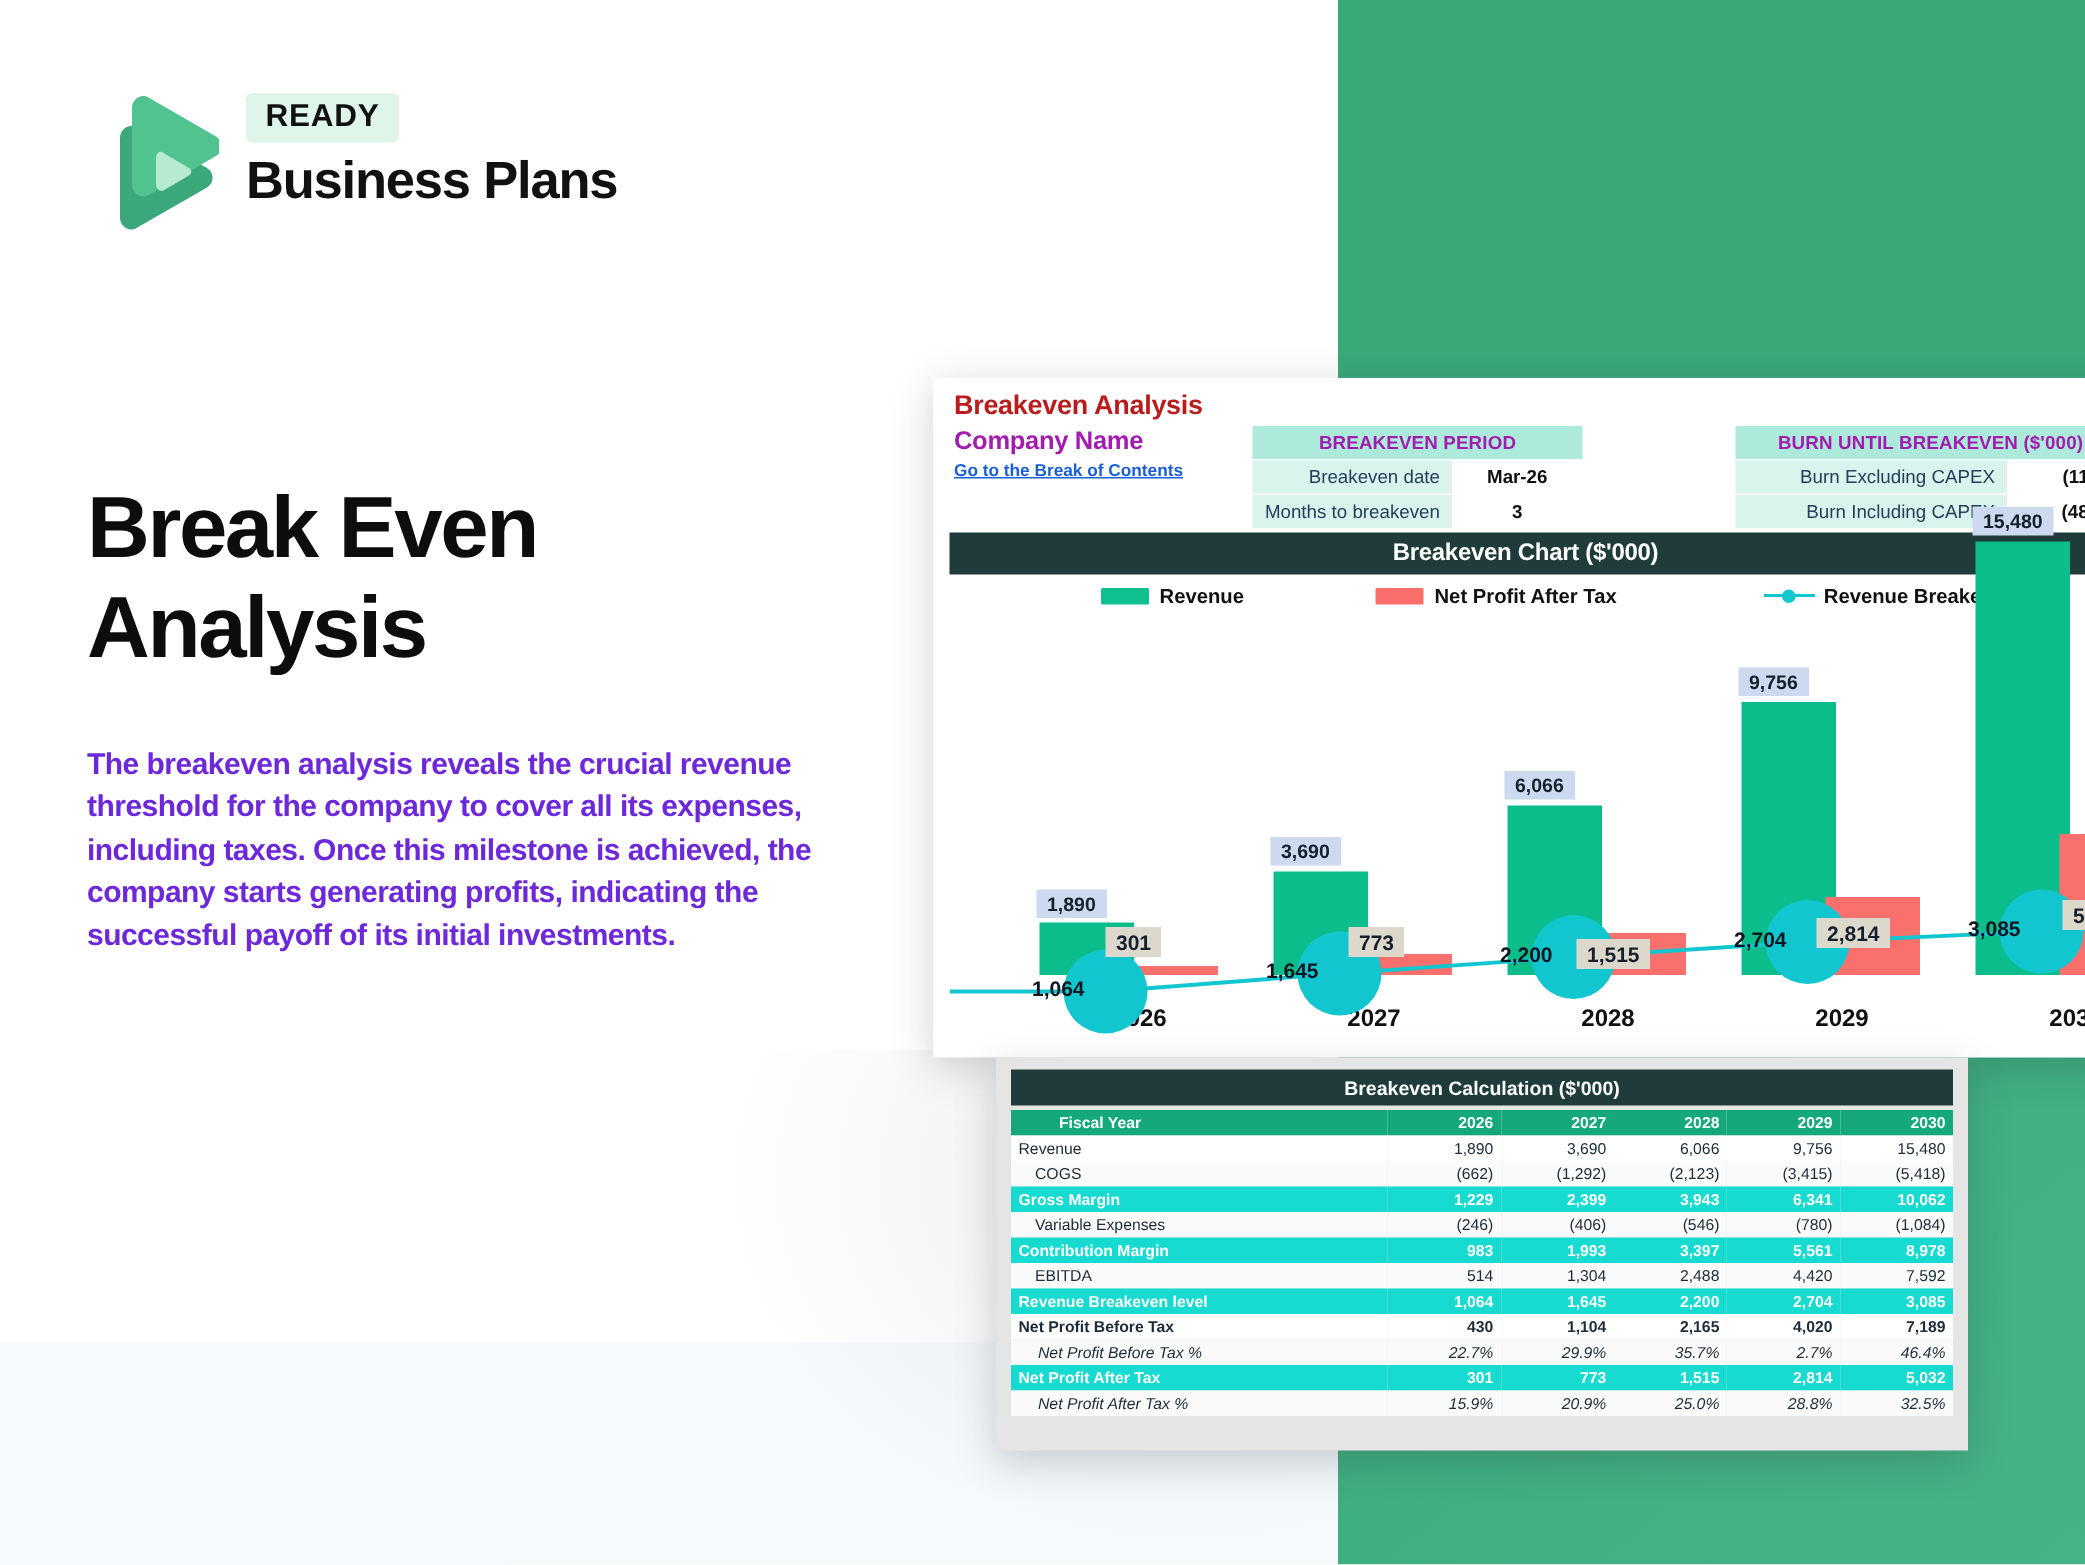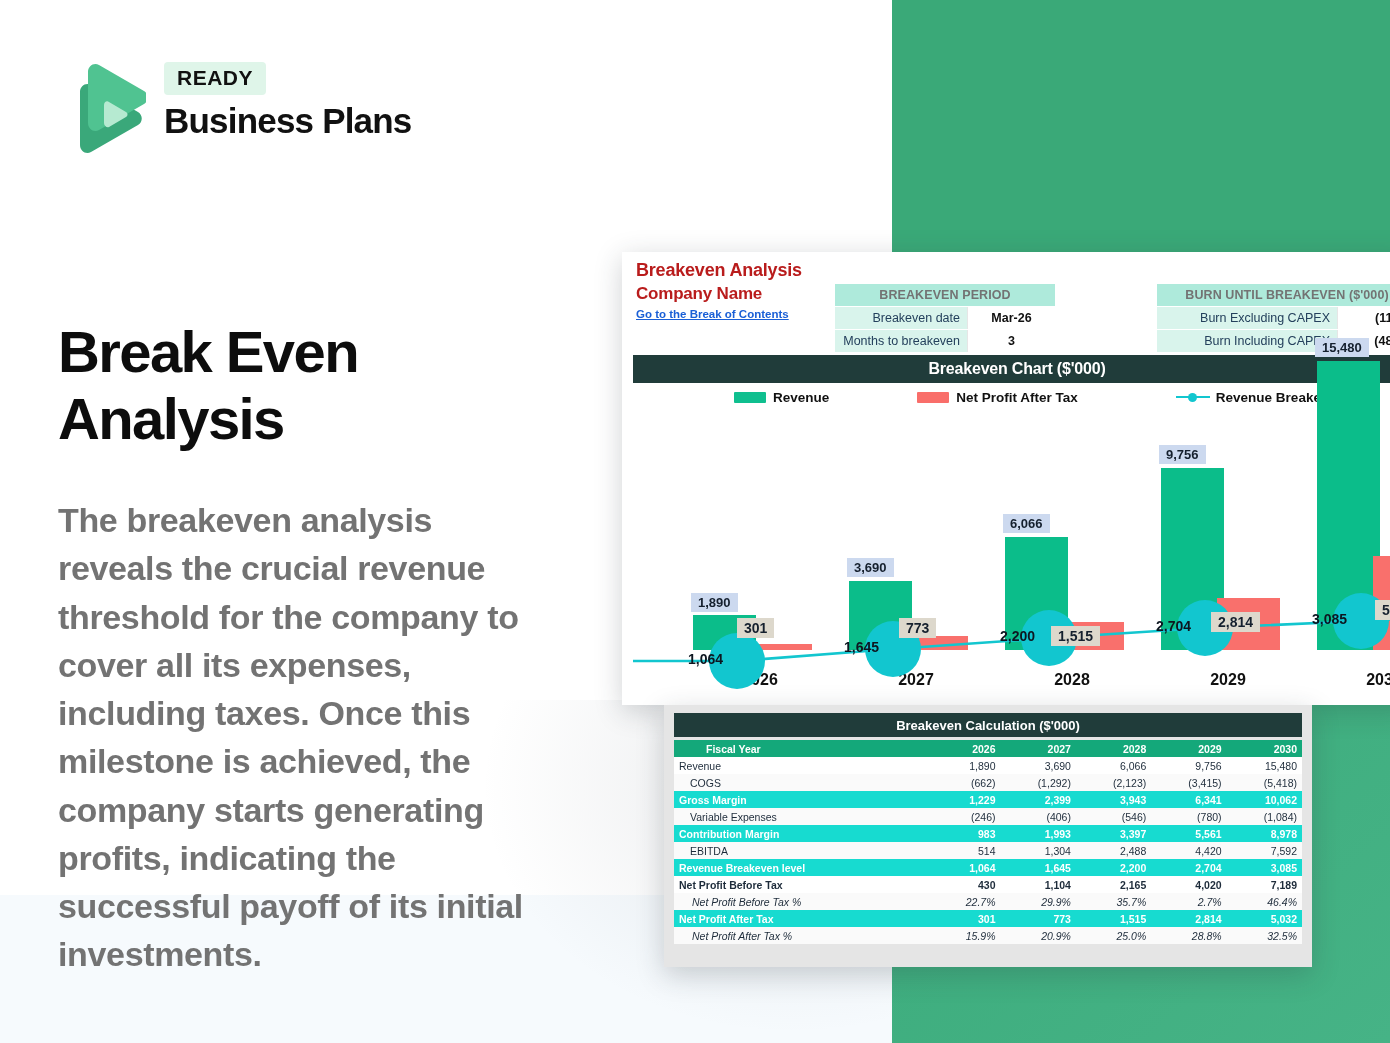--- a/index.html
+++ b/index.html
@@ -44,50 +44,50 @@
     color: #111111; letter-spacing: -0.8px; white-space: nowrap;
   }
 
   .page-title {
     position: absolute; left: 58px; top: 318px; width: 470px;
     font-size: 58px; line-height: 1.16; font-weight: 800;
     color: #0d0d0d; letter-spacing: -1.6px;
   }
   .page-body {
     position: absolute; left: 58px; top: 496px; width: 492px;
-    font-size: 34px; line-height: 1.42; font-weight: 700;
-    color: #737373; letter-spacing: -0.35px;
+    font-size: 20px; line-height: 1.42; font-weight: 700;
+    color: #6d28d9; letter-spacing: -0.35px;
   }
 
   
   .sheet-card {
     position: absolute; left: 622px; top: 252px; width: 790px; height: 453px;
     background: #ffffff;
     box-shadow: 0 6px 26px rgba(40,50,60,0.22);
     overflow: hidden;
   }
   .sheet-inner { position: relative; width: 100%; height: 100%; padding: 10px 0 0 0; }
 
   .sheet-title {
     position: absolute; left: 14px; top: 8px;
     font-size: 18px; font-weight: 700; color: #b91c1c; letter-spacing: -0.2px;
   }
   .sheet-company {
     position: absolute; left: 14px; top: 32px;
-    font-size: 17px; font-weight: 700; color: #b91c1c; letter-spacing: -0.2px;
+    font-size: 17px; font-weight: 700; color: #a21caf; letter-spacing: -0.2px;
   }
   .sheet-toc {
     position: absolute; left: 14px; top: 56px;
     font-size: 11.5px; font-weight: 700; color: #1a5fd6;
     text-decoration: underline; cursor: pointer;
   }
 
   .kpi { position: absolute; font-size: 12px; }
   .kpi .kpi-head {
-    background: #aeeadb; color: #737373; font-weight: 700;
+    background: #aeeadb; color: #a21caf; font-weight: 700;
     text-align: center; font-size: 12.5px; letter-spacing: 0.1px;
     padding: 4px 0 4px 0; border-bottom: 1px solid #ffffff;
   }
   .kpi .kpi-row { display: flex; border-bottom: 1px solid #ffffff; }
   .kpi .kpi-row:last-child { border-bottom: none; }
   .kpi .kpi-label {
     background: #d9f4ec; color: #24405c; text-align: right;
     padding: 4px 7px 4px 4px; flex: 1 1 auto; font-size: 12.5px;
   }
   .kpi .kpi-val {

